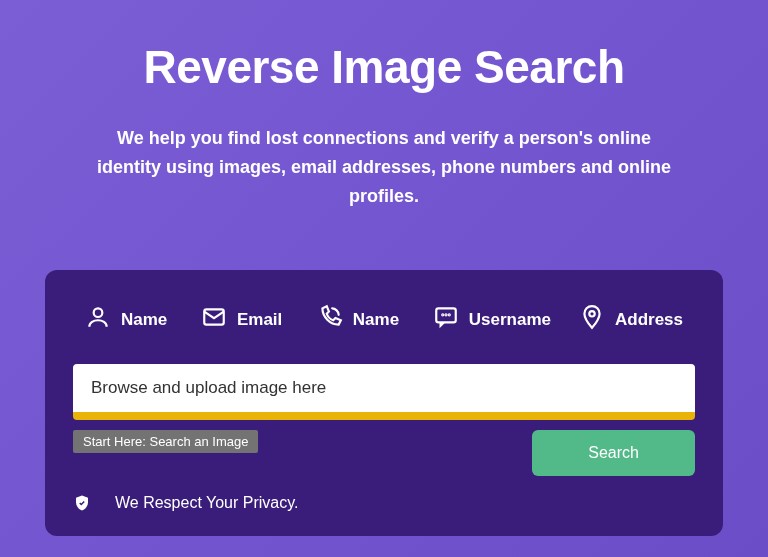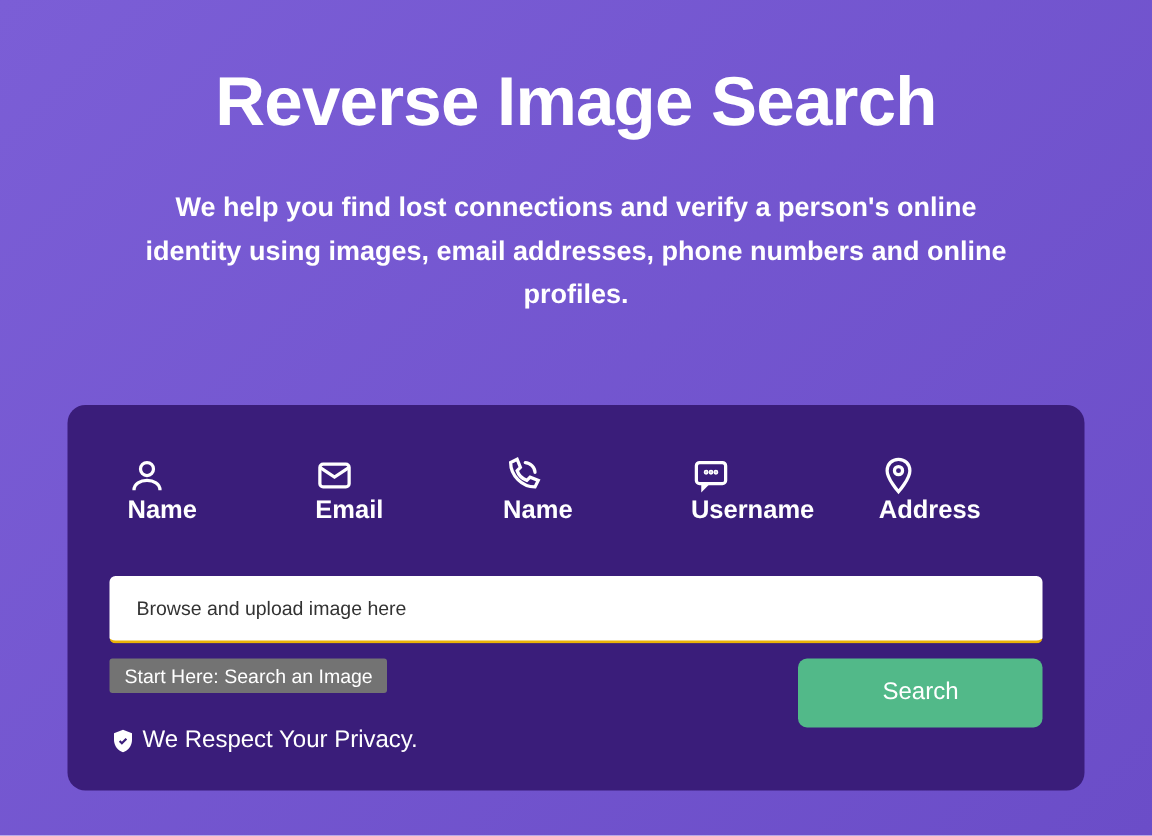--- a/index.html
+++ b/index.html
@@ -38,22 +38,22 @@
       padding: 20px 28px 24px;
     }
     .tabs {
       display: flex;
       justify-content: space-between;
       margin-bottom: 20px;
       gap: 4px;
     }
     .tab {
       display: flex;
-      flex-direction: column;
-      align-items: flex-start;
+      align-items: flex-end;
+      gap: 10px;
       padding: 14px 12px;
       border-radius: 8px;
       cursor: pointer;
       flex: 1;
       position: relative;
     }
     .tab.active {
       background: #5839a8;
     }
     .tab.active::after {
@@ -85,27 +85,27 @@
       font-size: 17px;
       font-weight: 600;
     }
     .input-container {
       position: relative;
       margin-bottom: 10px;
     }
     .search-input {
       width: 100%;
       padding: 14px 18px;
-      font-size: 13px;
+      font-size: 17px;
       border: none;
       border-radius: 4px;
       background: white;
       color: #333;
       outline: none;
-      border-bottom: 2px solid #eab308;
+      border-bottom: 8px solid #eab308;
     }
     .search-input::placeholder {
       color: #333;
     }
     .bottom-row {
       display: flex;
       justify-content: space-between;
       align-items: flex-start;
     }
     .hint-badge {
@@ -123,22 +123,22 @@
       border: none;
       border-radius: 6px;
       padding: 14px 56px;
       font-size: 16px;
       font-weight: 500;
       cursor: pointer;
     }
     .privacy-row {
       display: flex;
       align-items: center;
-      gap: 4px;
-      margin-top: 0;
+      gap: 24px;
+      margin-top: 18px;
     }
     .shield-icon {
       width: 18px;
       height: 18px;
     }
     .shield-icon svg {
       fill: white;
     }
     .privacy-text {
       color: white;

